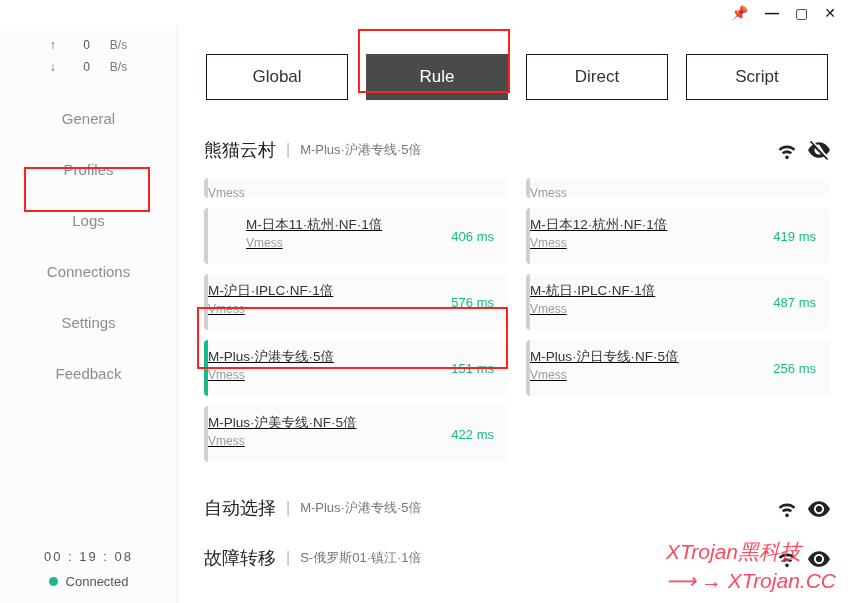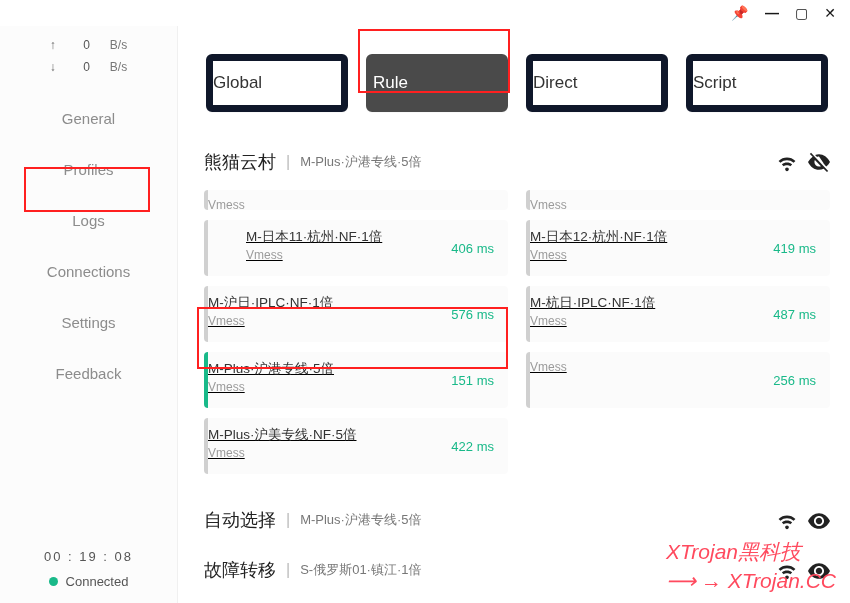--- a/index.html
+++ b/index.html
@@ -25,21 +25,21 @@
   .nav-item.active { background: #fff; color: #333; }
   
   .status { text-align: center; padding-bottom: 14px; color: #555; font-size: 13px; }
   .status-time { letter-spacing: 2px; margin-bottom: 10px; }
   .status-line { display: flex; justify-content: center; align-items: center; gap: 8px; }
   .status-dot { width: 9px; height: 9px; border-radius: 50%; background: #19b989; display: inline-block; }
   
   
   .main { flex: 1; background: #fff; overflow: hidden; padding: 0 16px 0 22px; display: flex; flex-direction: column; }
   .tabs { display: flex; gap: 18px; padding: 28px 6px 28px 6px; }
-  .tab { flex: 1; text-align: left; padding: 12px 0; font-size: 17px; border: 7px solid #0f172a; border-radius: 6px; background: #fff; color: #333; cursor: pointer; box-shadow: 0 1px 1px rgba(0,0,0,0.03); }
+  .tab { flex: 1; text-align: center; padding: 12px 0; font-size: 17px; border: 1px solid #0f172a; border-radius: 0; background: #fff; color: #333; cursor: pointer; box-shadow: 0 1px 1px rgba(0,0,0,0.03); }
   .tab.active { background: #4a4a4a; color: #fff; border-color: #4a4a4a; }
   
   .content { flex: 1; overflow: hidden; padding: 0 4px; }
   
   .group-header { display: flex; align-items: center; padding: 10px 0 16px; gap: 10px; }
   .group-name { font-size: 18px; color: #222; }
   .group-div { color: #bbb; }
   .group-sel { font-size: 13px; color: #777; flex: 1; }
   .group-icons { display: flex; gap: 10px; }
   .gico { width: 22px; height: 22px; color: #222; }
@@ -173,20 +173,21 @@
               <div class="proxy-bar"></div>
               <div class="proxy-info">
                 <div class="proxy-title">M-Plus·沪港专线·5倍</div>
                 <div class="proxy-type">Vmess</div>
               </div>
               <div class="proxy-lat">151 ms</div>
             </div>
             <div class="proxy-card" style="grid-column: 2;">
               <div class="proxy-bar"></div>
               <div class="proxy-info">
+                <div class="proxy-title">M-Plus·沪日专线·NF·5倍</div>
                 <div class="proxy-type">Vmess</div>
               </div>
               <div class="proxy-lat">256 ms</div>
             </div>
             <div class="proxy-card" style="grid-column: 1;">
               <div class="proxy-bar"></div>
               <div class="proxy-info">
                 <div class="proxy-title">M-Plus·沪美专线·NF·5倍</div>
                 <div class="proxy-type">Vmess</div>
               </div>

